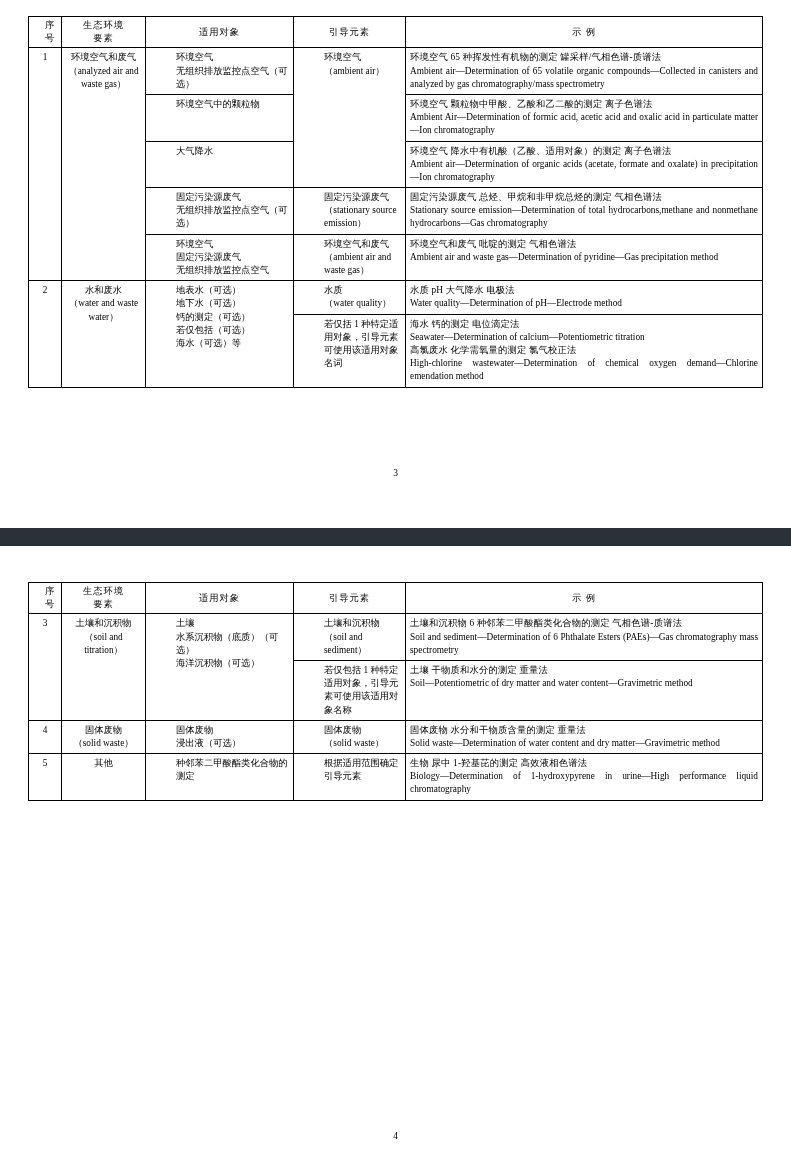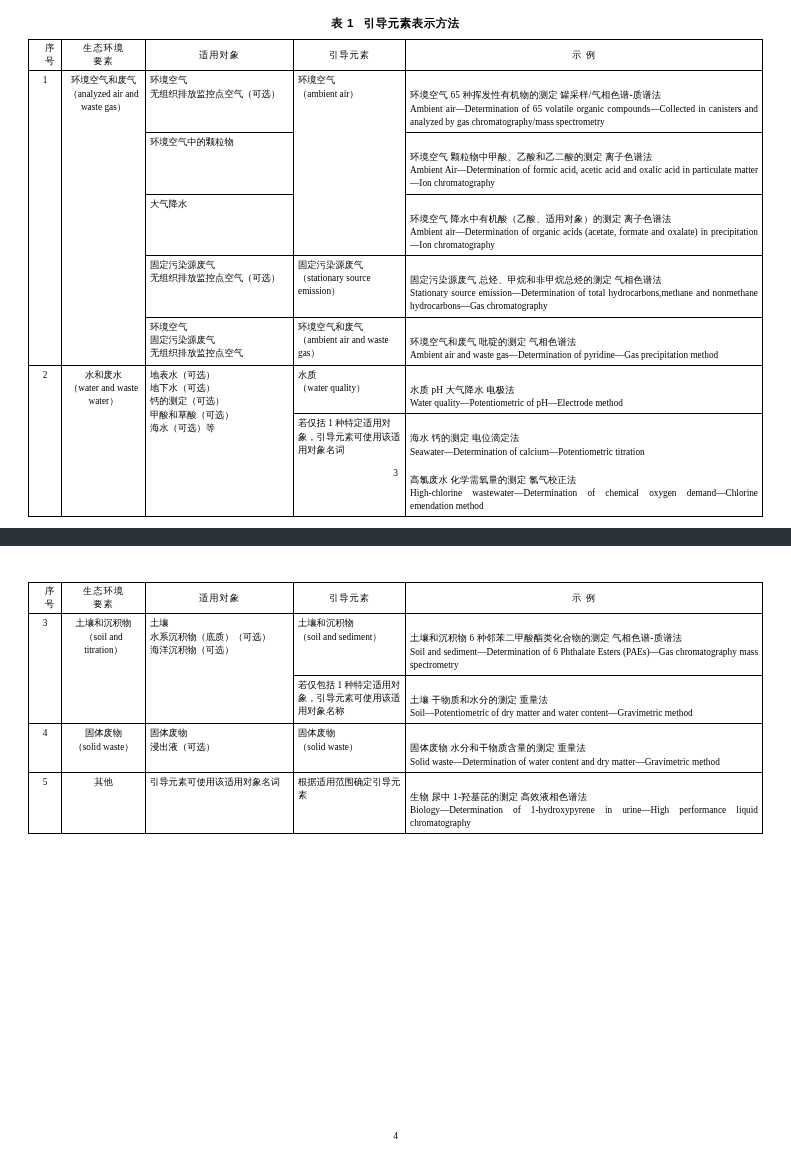--- a/index.html
+++ b/index.html
@@ -61,51 +61,48 @@
   }
   td.c-num {
     text-align: center;
     vertical-align: middle;
   }
   td.c-factor {
     text-align: center;
     vertical-align: middle;
   }
   td.c-factor .ln { display: block; }
-  td.c-obj .ln, td.c-lead .ln { display: block; }
+  td.c-obj .ln, td.c-lead .ln { display: block; margin-left: 26px; }
   td.c-obj { vertical-align: middle; }
   td.c-lead { vertical-align: top; }
   td.c-ex { vertical-align: top; }
   td.c-ex .ln {
     display: block;
     text-align: justify;
     text-justify: inter-ideograph;
   }
-  td.c-ex .ln.cn { letter-spacing: 0.2px; margin-top: 15px; }
+  td.c-ex .ln.cn { letter-spacing: 0.2px; }
   .mid { vertical-align: middle; }
 
   .page-number {
     position: absolute;
     left: 0;
     right: 0;
     text-align: center;
     font-size: 9.5px;
     font-family: "Liberation Serif", serif;
   }
   .p1num { top: 468px; }
   .p2num { top: 585px; }
 </style>
 </head>
 <body>
 
 <div class="page page1">
 
-  <div class="table-title">
-    <span class="t-num">表 1</span><span>引导元素表示方法</span>
-  </div>
 
   <table class="doc">
     <colgroup>
       <col style="width:33px">
       <col style="width:84px">
       <col style="width:148px">
       <col style="width:112px">
       <col style="width:357px">
     </colgroup>
     <thead>
@@ -192,30 +189,30 @@
         <td class="c-num" rowspan="2">2</td>
         <td class="c-factor" rowspan="2">
           <span class="ln">水和废水</span>
           <span class="ln">（water and waste</span>
           <span class="ln">water）</span>
         </td>
         <td class="c-obj" rowspan="2">
           <span class="ln">地表水（可选）</span>
           <span class="ln">地下水（可选）</span>
           <span class="ln">钙的测定（可选）</span>
-          <span class="ln">甲酸和草酸（可选）</span>
+          <span class="ln">若仅包括（可选）</span>
           <span class="ln">海水（可选）等</span>
         </td>
         <td class="c-lead">
           <span class="ln">水质</span>
           <span class="ln">（water quality）</span>
         </td>
         <td class="c-ex">
           <span class="ln cn">水质  pH 大气降水  电极法</span>
-          <span class="ln">Water quality—Potentiometric of pH—Electrode method</span>
+          <span class="ln">Water quality—Determination of pH—Electrode method</span>
         </td>
       </tr>
       <tr>
         <td class="c-lead">
           <span class="ln">若仅括 1 种特定适用对象，引导元素可使用该适用对象名词</span>
         </td>
         <td class="c-ex">
           <span class="ln cn">海水  钙的测定  电位滴定法</span>
           <span class="ln">Seawater—Determination of calcium—Potentiometric titration</span>
           <span class="ln cn">高氯废水  化学需氧量的测定  氯气校正法</span>
@@ -300,21 +297,21 @@
           <span class="ln">Solid waste—Determination of water content and dry matter—Gravimetric method</span>
         </td>
       </tr>
 
       <tr>
         <td class="c-num">5</td>
         <td class="c-factor">
           <span class="ln">其他</span>
         </td>
         <td class="c-obj">
-          <span class="ln">引导元素可使用该适用对象名词</span>
+          <span class="ln">种邻苯二甲酸酯类化合物的测定</span>
         </td>
         <td class="c-lead">
           <span class="ln">根据适用范围确定引导元素</span>
         </td>
         <td class="c-ex">
           <span class="ln cn">生物  尿中 1-羟基芘的测定  高效液相色谱法</span>
           <span class="ln">Biology—Determination of 1-hydroxypyrene in urine—High performance liquid chromatography</span>
         </td>
       </tr>
     </tbody>

